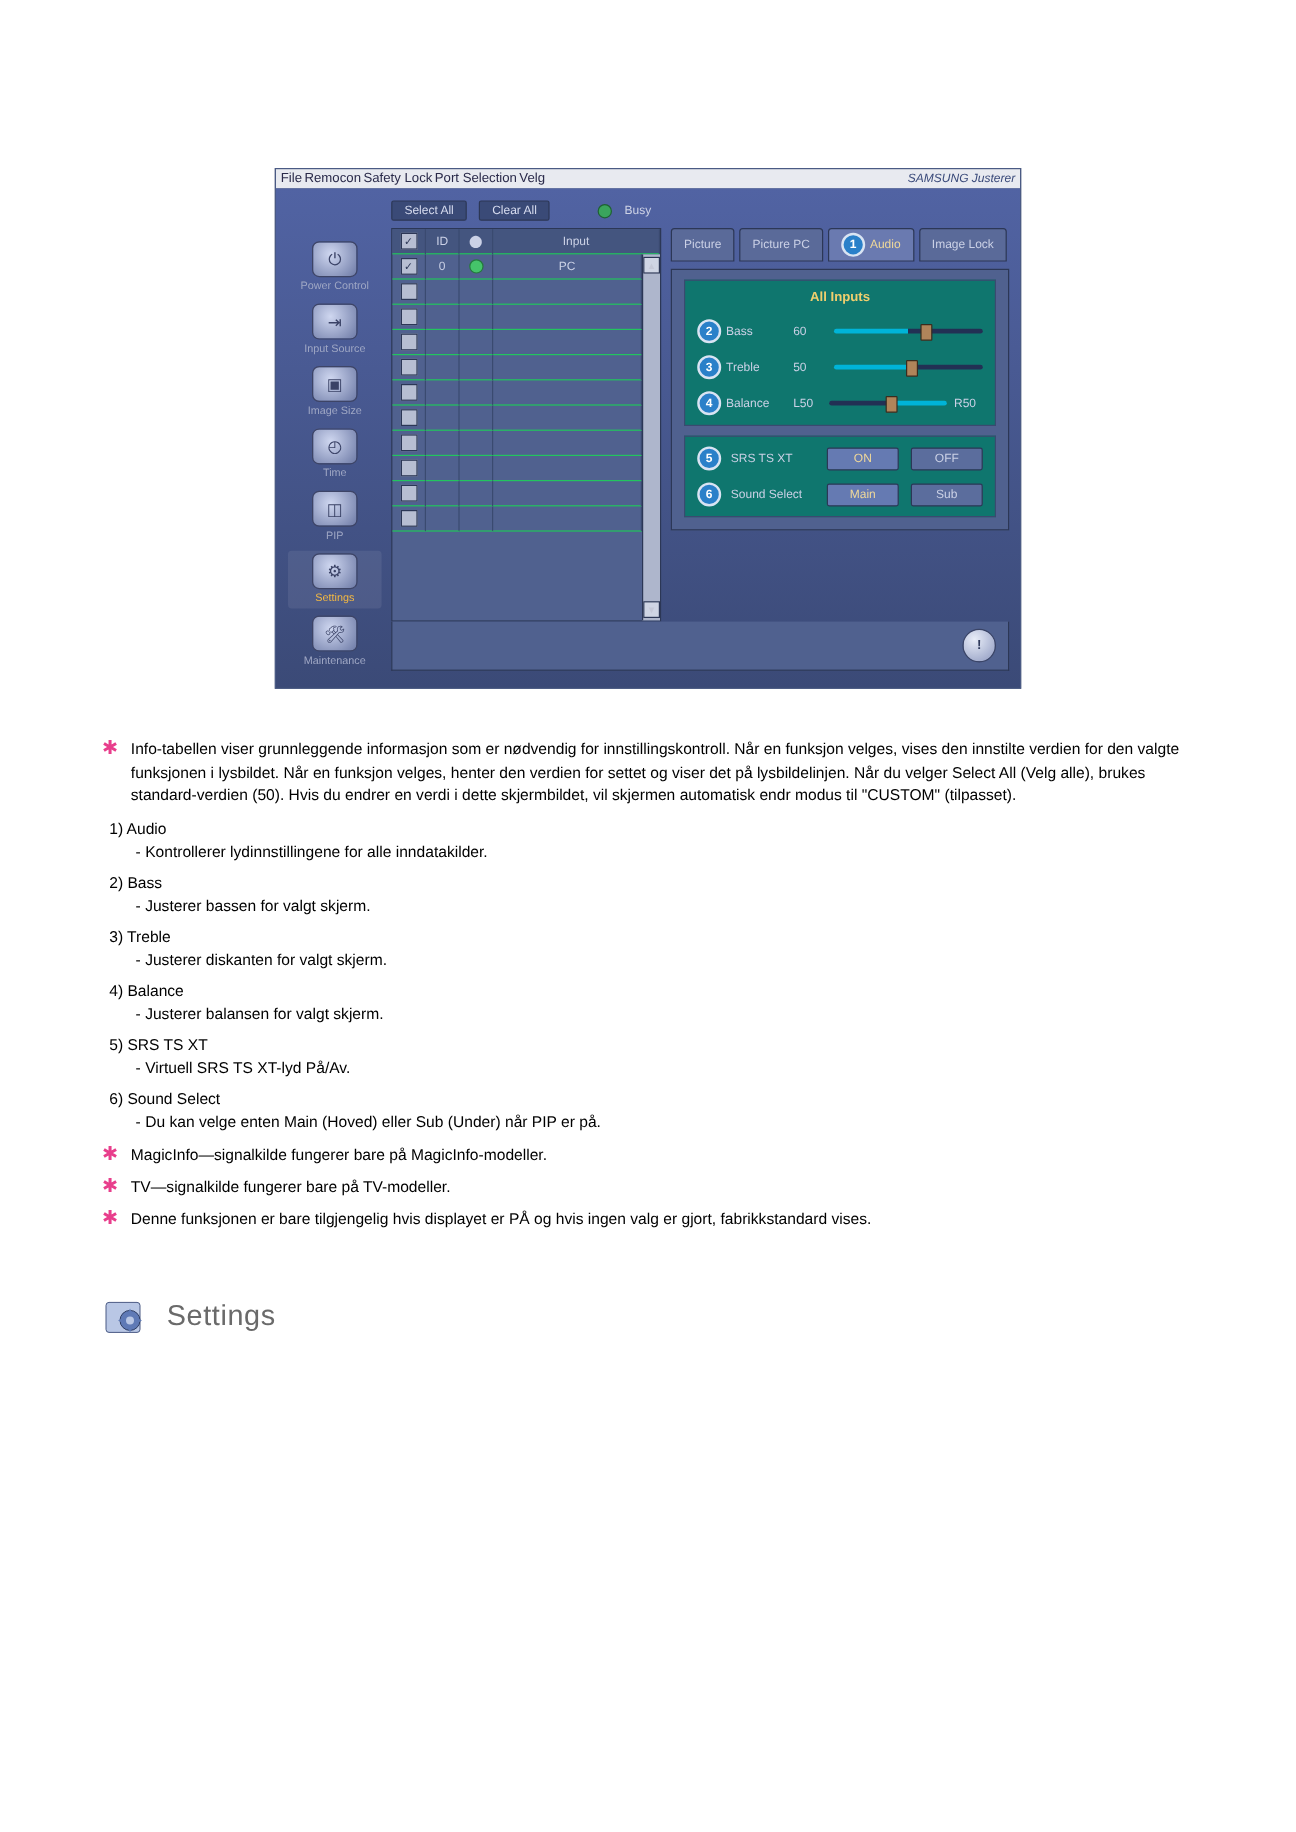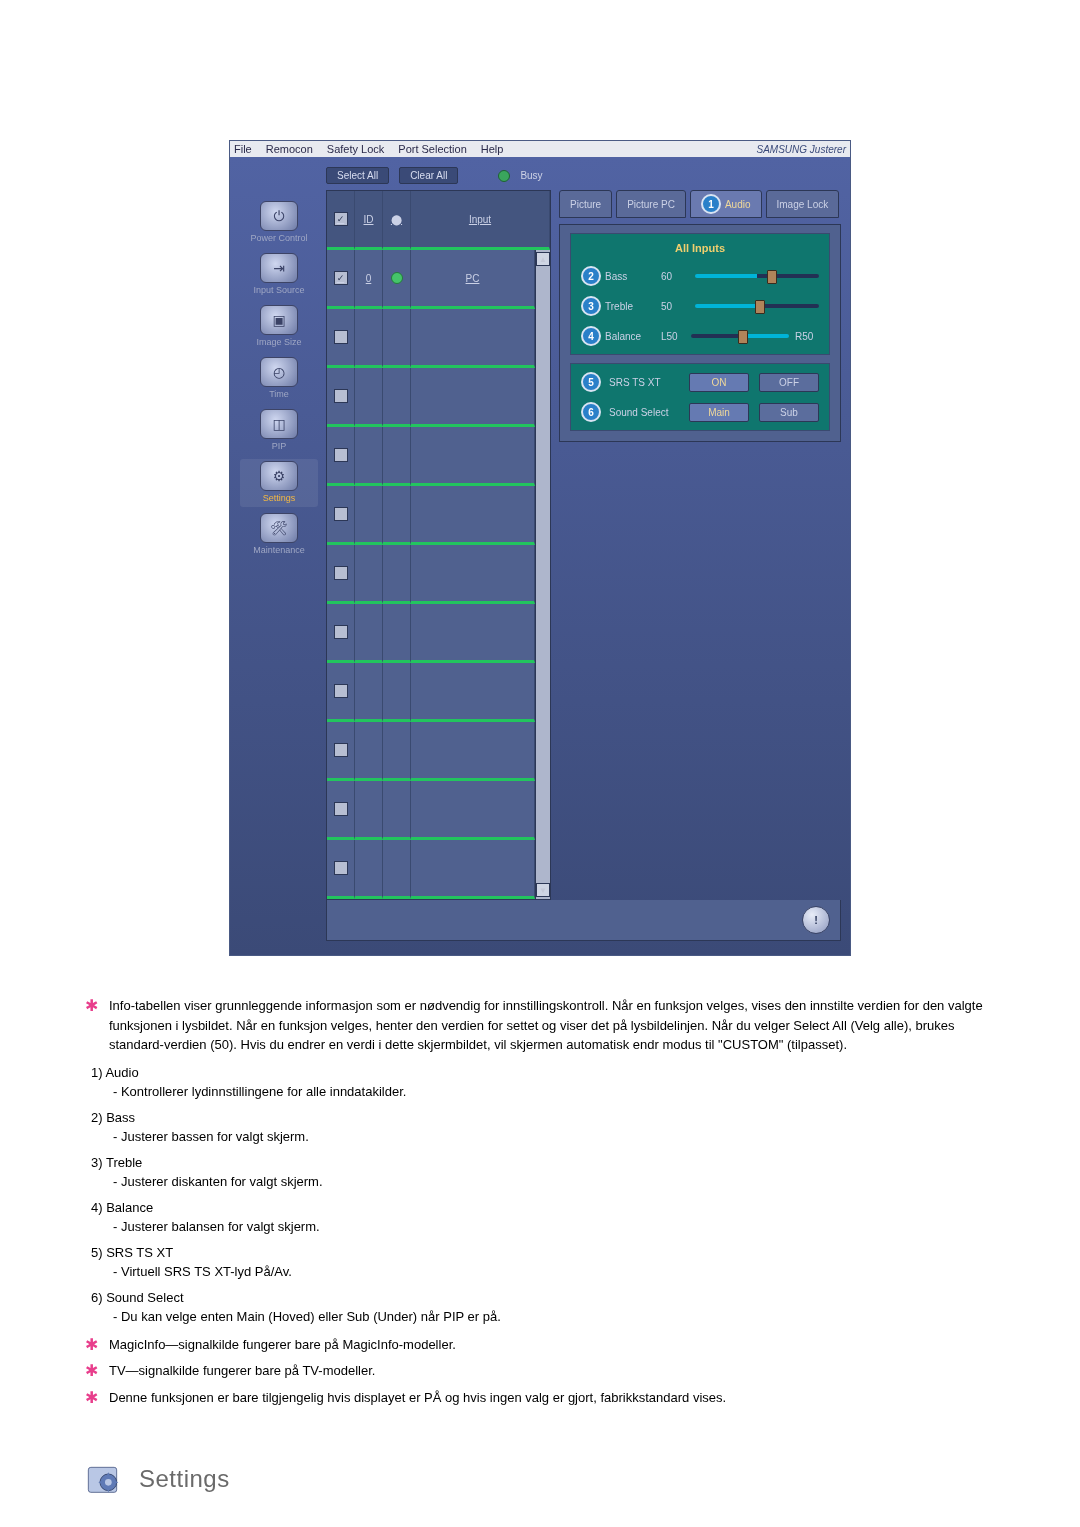--- a/index.html
+++ b/index.html
@@ -44,21 +44,21 @@
   }
   .menubar {
     background: #e8eaf0;
     color: #2a2a4a;
     display: flex;
     align-items: center;
     justify-content: space-between;
     padding: 2px 4px;
     font-size: 11px;
   }
-  .menubar-items { display: flex; gap: 14px; }
+  .menubar-items { display: flex; gap: 2px; }
   .menubar-right { color: #3a4a7a; font-style: italic; font-size: 10px; }
   .app-body {
     display: flex;
     background: linear-gradient(#5163a3 0%, #3b4a77 100%);
     padding: 10px 10px 14px 10px;
     gap: 8px;
   }
   
   .sidebar {
     width: 86px;
@@ -103,26 +103,25 @@
     flex: 1;
     display: flex;
     flex-direction: column;
   }
   .grid-head, .grid-row {
     display: grid;
     grid-template-columns: 28px 28px 28px 1fr;
   }
   .grid-head > div, .grid-row > div {
     border-right: 1px solid #3a4a70;
-    border-bottom: 3px solid #22c55e;
-    padding: 21px 4px;
+    border-bottom: 1px solid #22c55e;
+    padding: 3px 4px;
     font-size: 10px;
     display: flex; align-items: center; justify-content: center;
     color: #cbd1e6;
-    text-decoration: underline;
   }
   .grid-head { background: #44557f; }
   .cell-check {
     width: 12px; height: 12px; border: 1px solid #2c3756; background: #b7bed2;
     display:flex; align-items:center; justify-content:center; font-size:9px; color:#2c3756;
   }
   .cell-check.checked::after { content: "✓"; }
   .status-dot {
     width: 10px; height: 10px; border-radius: 50%; background: #45c46a;
     border: 1px solid #247a3d;
@@ -243,21 +242,21 @@
 
   <div class="app-window">
 
 
     <div class="menubar">
       <div class="menubar-items">
         <span>File</span>
         <span>Remocon</span>
         <span>Safety Lock</span>
         <span>Port Selection</span>
-        <span>Help</span>
+        <span>Velg</span>
       </div>
       <span class="menubar-right">SAMSUNG Justerer</span>
     </div>
 
     <div class="app-body">
 
       <div class="sidebar">
         <div class="side-item">
           <div class="side-ico">⏻</div>
           <span>Power Control</span>

